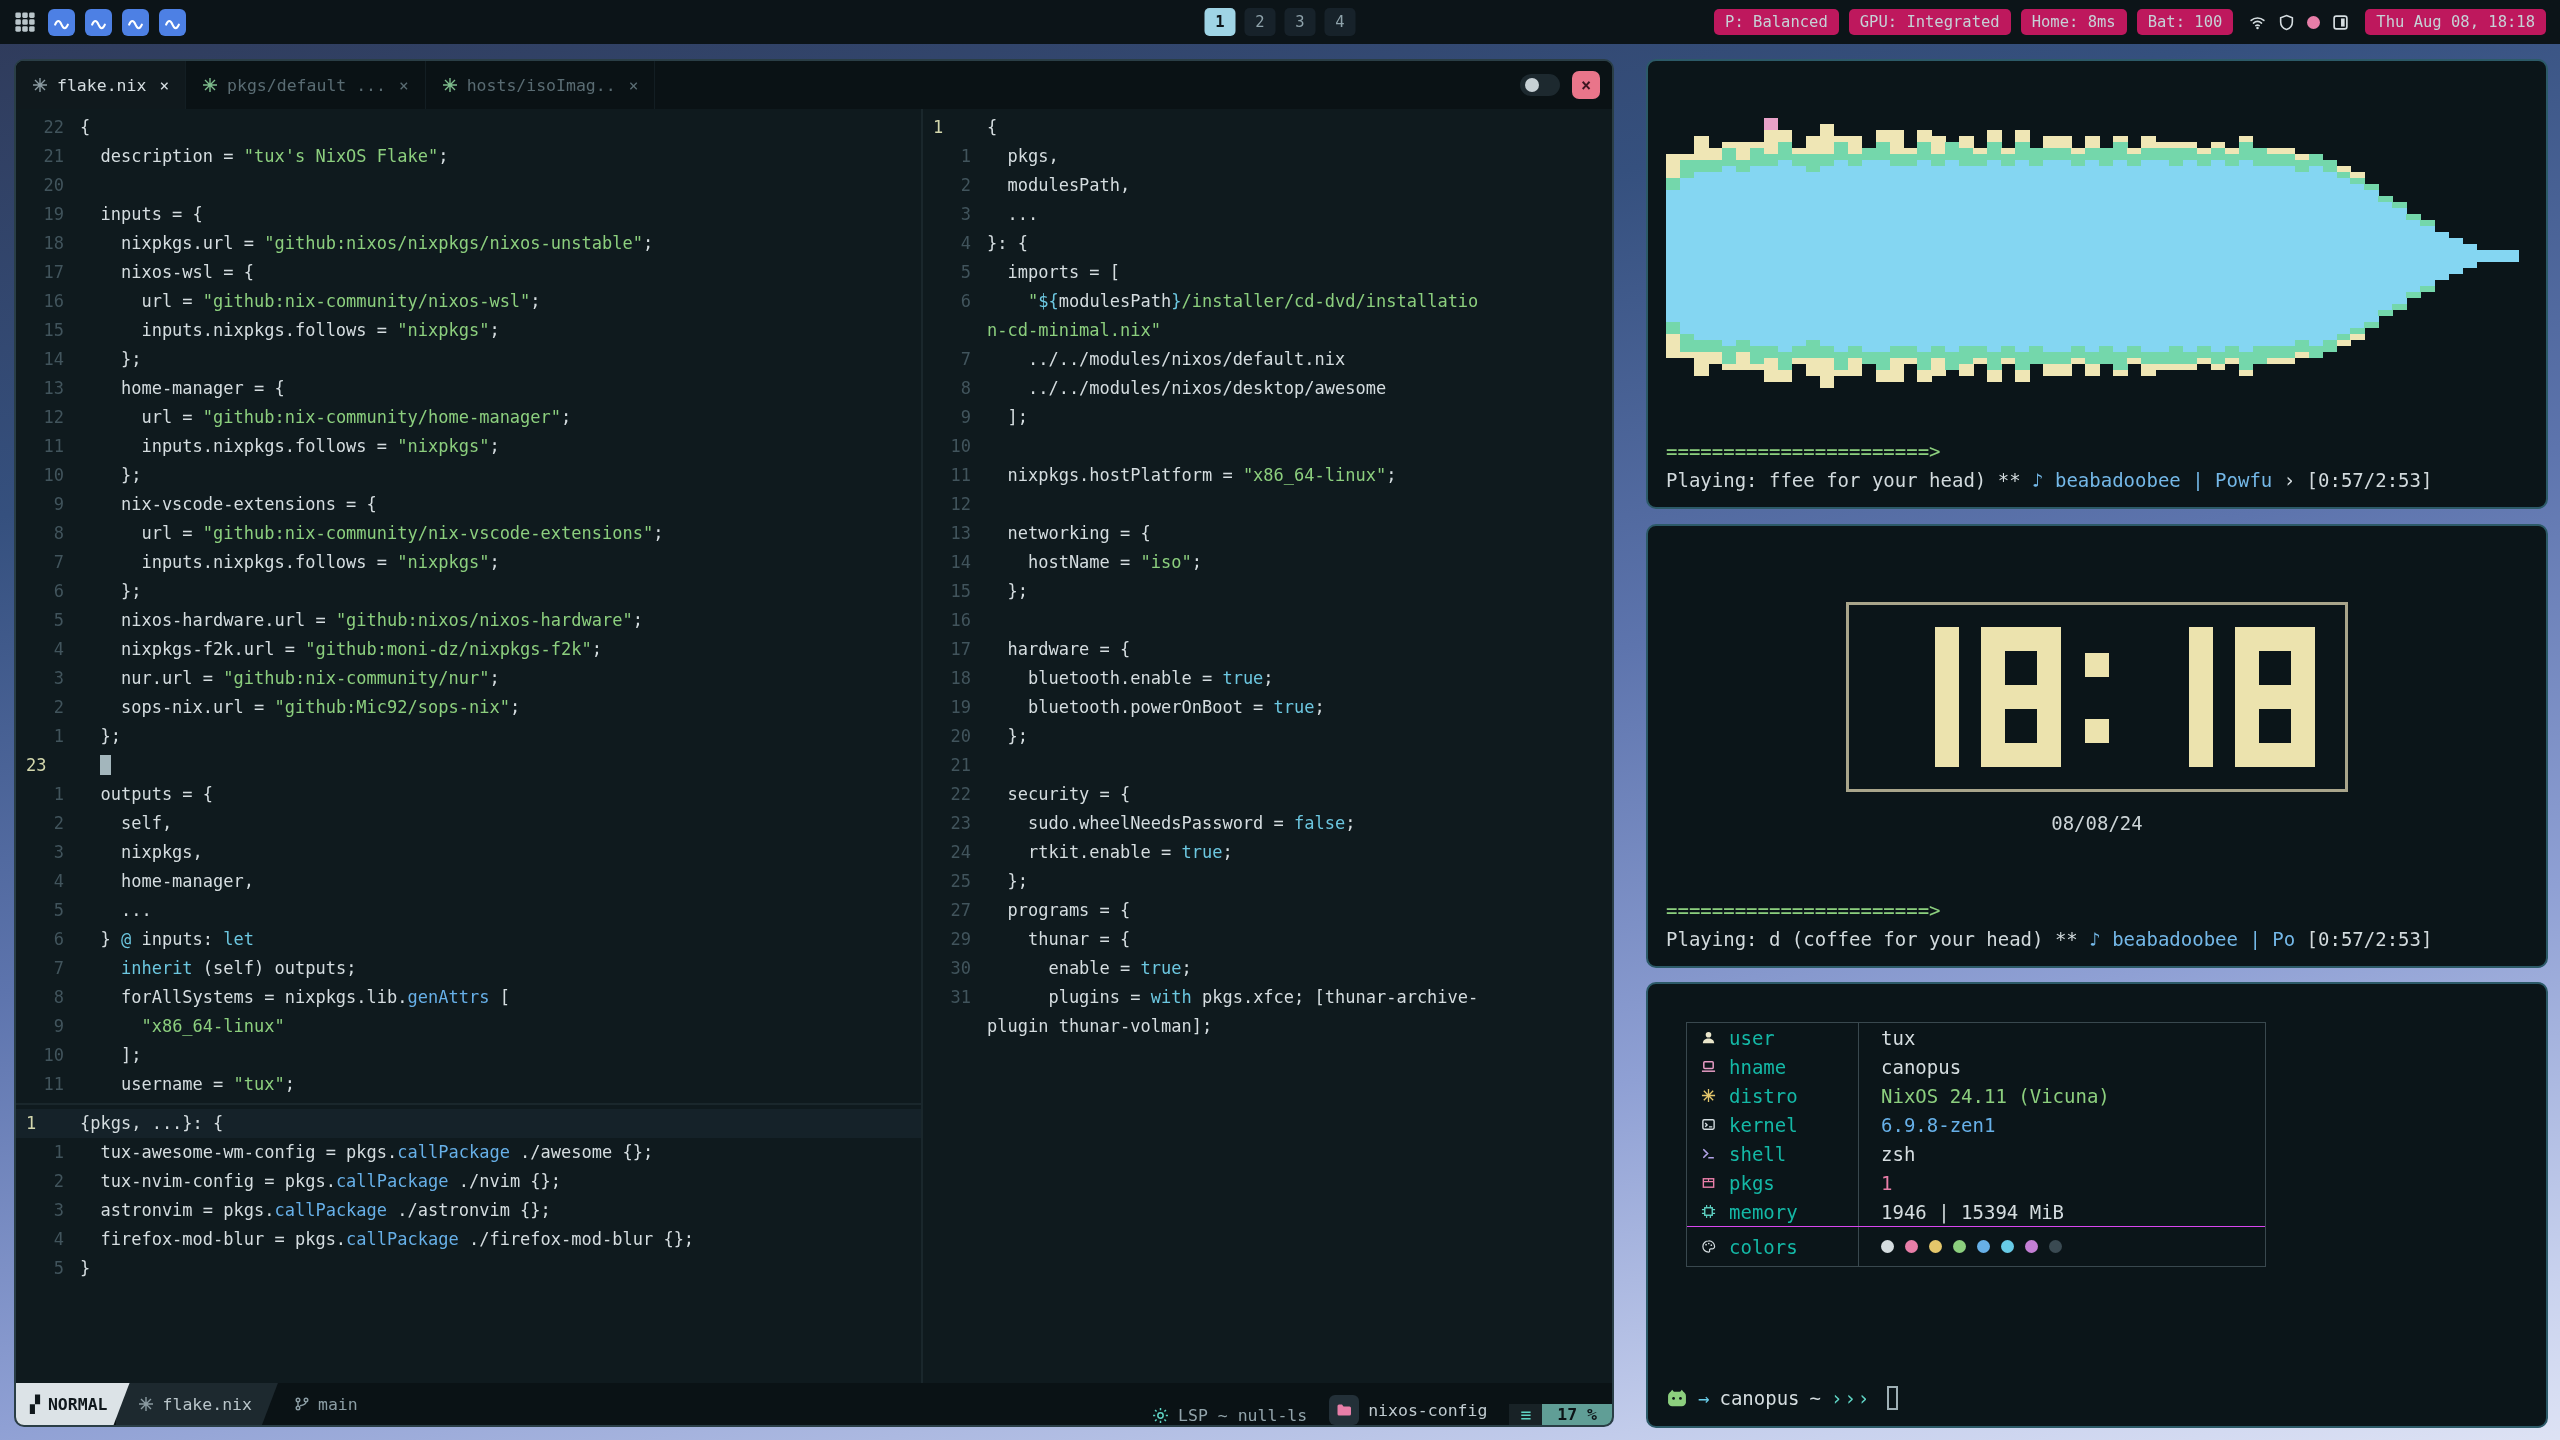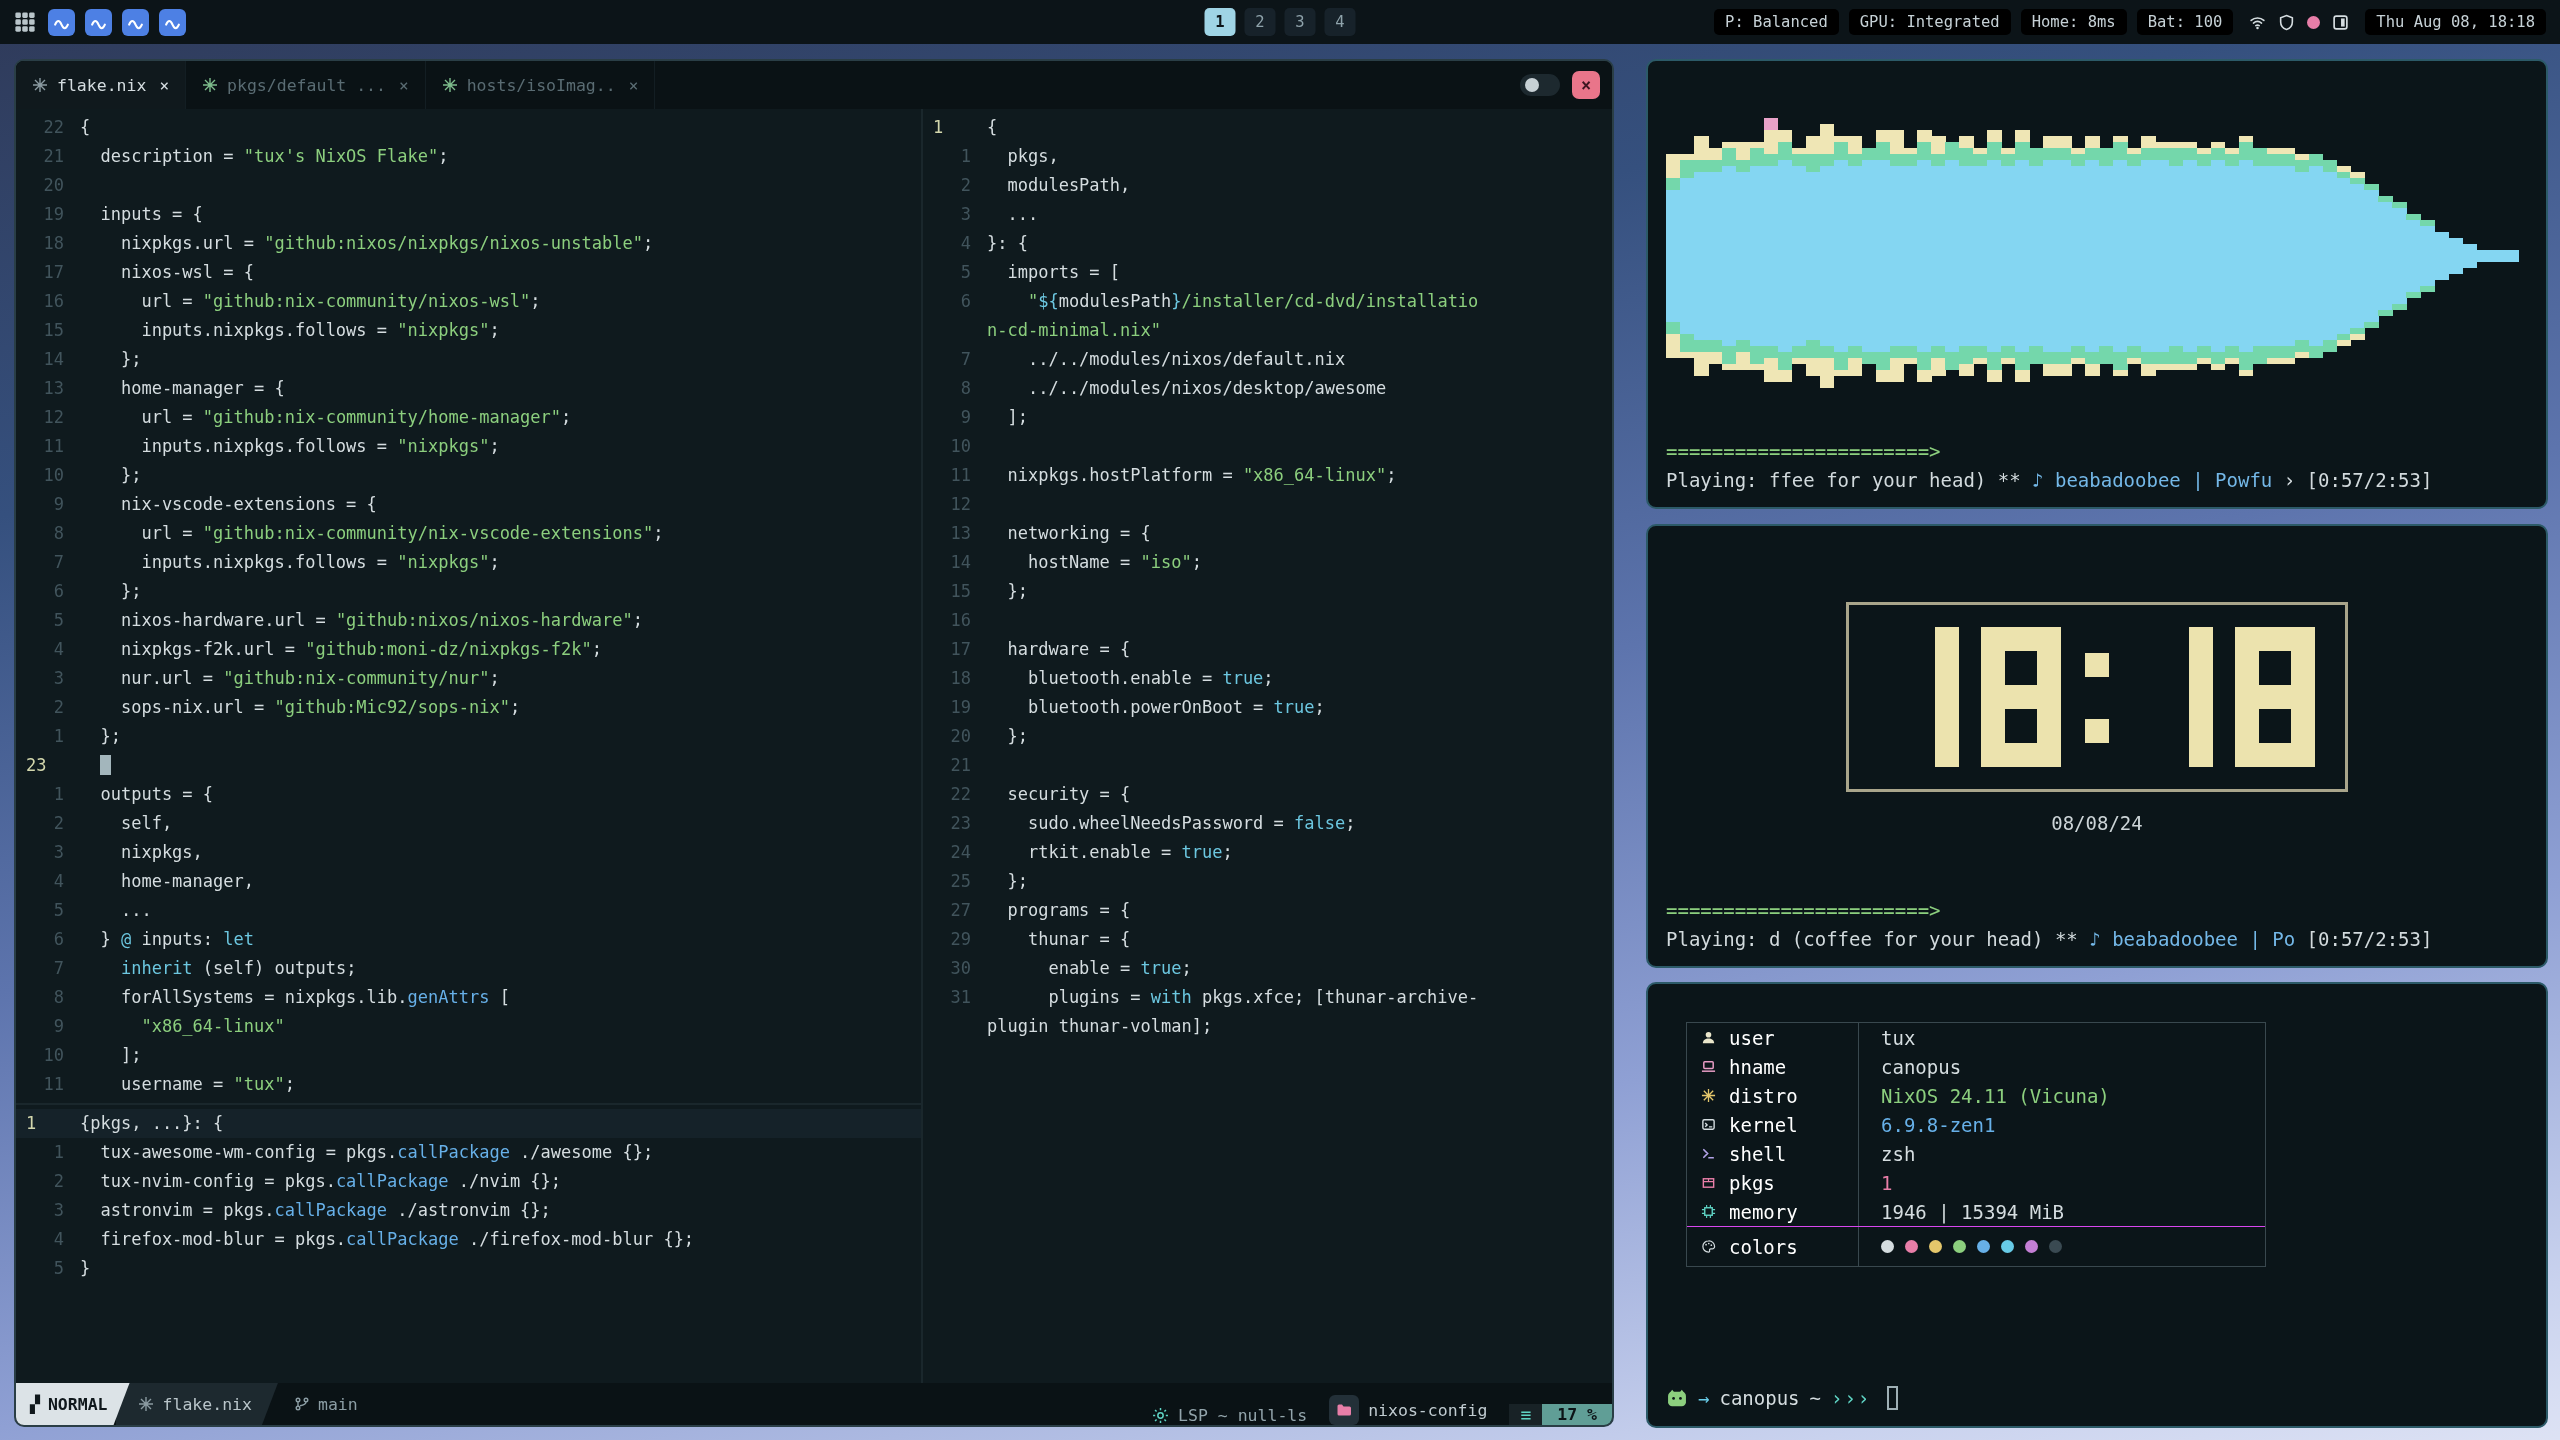--- a/index.html
+++ b/index.html
@@ -17,21 +17,21 @@
   .tb-left { display:flex; align-items:center; gap:12px; }
   .grid-btn { width:22px; height:22px; color:#b9c5ca; }
   .app-btn { width:27px; height:27px; border-radius:6px; background:#4d80e4;
     display:flex; align-items:center; justify-content:center; }
   .app-btn svg { width:17px; height:17px; }
   .tb-center { position:absolute; left:50%; transform:translateX(-50%); display:flex; gap:9px; }
   .ws { min-width:31px; height:28px; border-radius:5px; background:#17222a; color:#8fa3ab;
     display:flex; align-items:center; justify-content:center; }
   .ws.active { background:#9fd4e5; color:#0c1418; font-weight:bold; }
   .tb-right { margin-left:auto; display:flex; align-items:center; gap:10px; }
-  .seg { background:#000000; border-radius:5px; padding:4px 11px; white-space:nowrap; }
+  .seg { background:#be185d; border-radius:5px; padding:4px 11px; white-space:nowrap; }
   .tb-icons { display:flex; align-items:center; gap:12px; padding:0 6px; color:#d5dde0; }
   .tb-icons svg { width:17px; height:17px; }
   .accent-dot { width:13px; height:13px; border-radius:50%; }
 
   
   .editor-window { position:absolute; left:14px; top:59px; width:1600px; height:1368px;
     background:#0f1a1e; border:2px solid #2a3e46; border-radius:10px; overflow:hidden;
     display:flex; flex-direction:column; }
   .tabbar { height:48px; background:#0a1215; display:flex; align-items:stretch; flex:none; }
   .tab { display:flex; align-items:center; gap:9px; padding:0 16px; color:#5a6c73;
@@ -101,21 +101,21 @@
   .sep-line { color:#8ccf7e; margin-top:auto; white-space:pre; }
   .np { margin-top:7px; white-space:nowrap; overflow:hidden; }
   .np-fg { color:#d2dadd; } .np-blue { color:#74b8e8; }
 
   .clock-box { margin:60px auto 0; border:3px solid #a9a58b; padding:22px 30px; flex:none; }
   .clock-date { text-align:center; margin-top:20px; color:#ccd4d7; }
 
   .fetch-table { margin:22px 0 0 20px; width:580px; border:1px solid #39484e; flex:none; }
   .frow { display:flex; align-items:center; height:29px; }
   .fcell-l { flex:0 0 172px; display:flex; align-items:center; gap:13px; padding-left:14px;
-    border-right:1px solid #39484e; height:100%; color:#ffffff; }
+    border-right:1px solid #39484e; height:100%; color:#14b8a6; }
   .fcell-l svg { width:15px; height:15px; flex:none; }
   .fval { padding-left:22px; white-space:pre; }
   .frow.colors { border-top:1px solid #d946ef; height:40px; }
   .dots { display:flex; gap:11px; padding-left:22px; }
   .dots span { width:13px; height:13px; border-radius:50%; display:block; }
   .prompt { margin-top:auto; display:flex; align-items:center; gap:10px; }
   .prompt svg { width:22px; height:22px; }
   .p-arrow { color:#67cbe7; } .p-host { color:#d5dde0; } .p-path { color:#d5dde0; }
   .p-chev { color:#5fd4c4; letter-spacing:2px; }
   .prompt-cursor { width:11px; height:24px; border:2px solid #9fb0b5; margin-left:6px; }

